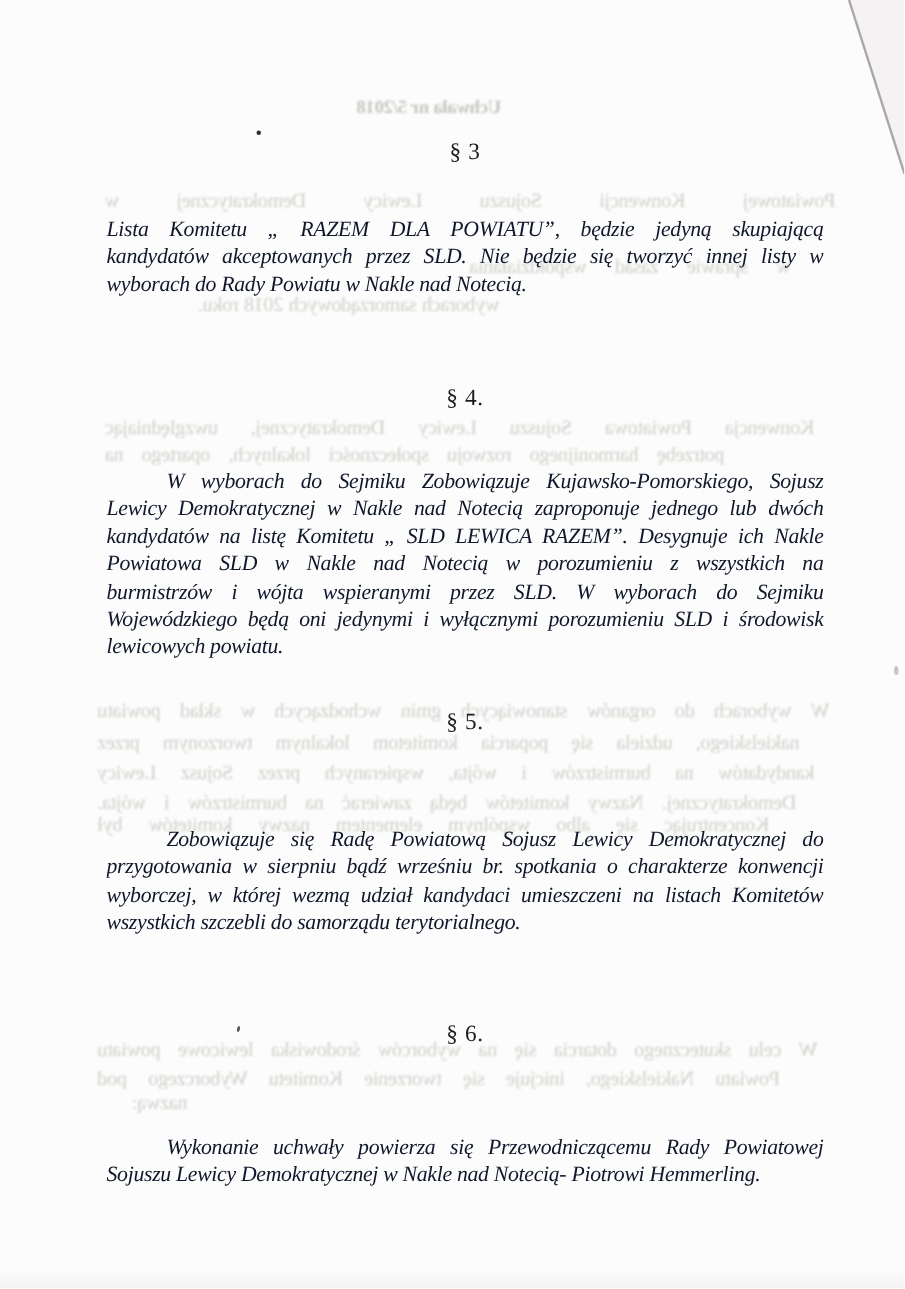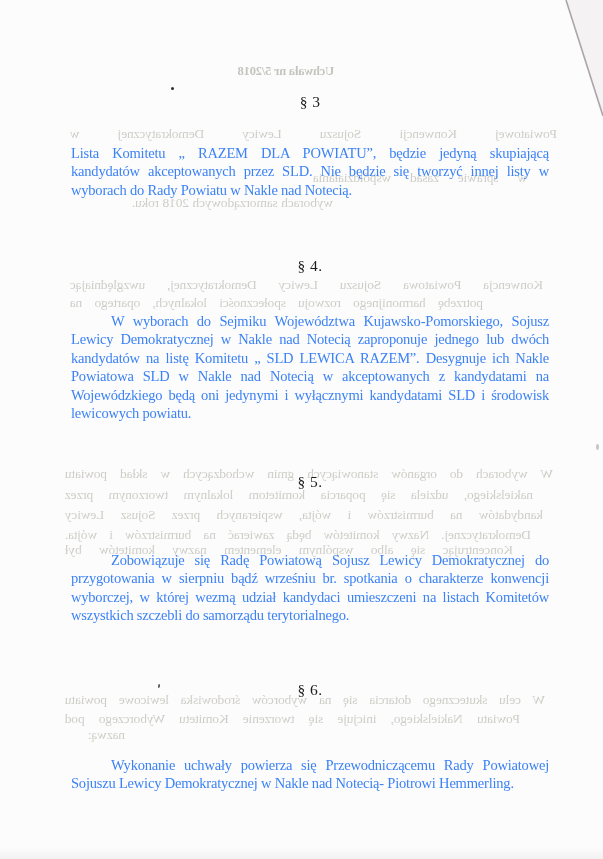--- a/index.html
+++ b/index.html
@@ -12,21 +12,22 @@
   
   .sec-heading{
     position:absolute;left:71px;width:478px;
     font-size:15.5px;text-align:center;color:#1b1b1b;
     letter-spacing:0.4px;
   }
   #h3{top:93px}#h4{top:257px}#h5{top:473px}#h6{top:681px}
   .para{
     position:absolute;left:71px;width:478px;
     font-size:14.5px;line-height:18.4px;letter-spacing:-0.2px;
-    color:#3b82f6;
+    color:#0f172a;
+    font-style:italic;
   }
   #p1{top:144px}#p2{top:312px}#p3{top:551px}#p4{top:756px}
   .para .line{
     height:18.4px;overflow:hidden;
     text-align:justify;text-align-last:justify;
   }
   .para .line.last{text-align-last:left;}
   .para.indent .line:first-child{text-indent:40px;}
   
   .ghost{
@@ -87,25 +88,26 @@
 
   <div class="sec-heading" id="h3">§ 3</div>
   <div class="para" id="p1">
       <div class="line">Lista Komitetu „ RAZEM DLA POWIATU”, będzie jedyną skupiającą</div>
       <div class="line">kandydatów akceptowanych przez SLD. Nie będzie się tworzyć innej listy w</div>
       <div class="line last">wyborach do Rady Powiatu w Nakle nad Notecią.</div>
     </div>
 
   <div class="sec-heading" id="h4">§ 4.</div>
   <div class="para indent" id="p2">
-      <div class="line">W wyborach do Sejmiku Województwa Kujawsko-Pomorskiego, Sojusz</div>
+      <div class="line">W wyborach do Sejmiku Zobowiązuje Kujawsko-Pomorskiego, Sojusz</div>
       <div class="line">Lewicy Demokratycznej w Nakle nad Notecią zaproponuje jednego lub dwóch</div>
       <div class="line">kandydatów na listę Komitetu „ SLD LEWICA RAZEM”. Desygnuje ich Nakle</div>
-      <div class="line">Powiatowa SLD w Nakle nad Notecią w akceptowanych z kandydatami na</div>
-      <div class="line">Wojewódzkiego będą oni jedynymi i wyłącznymi kandydatami SLD i środowisk</div>
+      <div class="line">Powiatowa SLD w Nakle nad Notecią w porozumieniu z wszystkich na</div>
+      <div class="line">burmistrzów i wójta wspieranymi przez SLD. W wyborach do Sejmiku</div>
+      <div class="line">Wojewódzkiego będą oni jedynymi i wyłącznymi porozumieniu SLD i środowisk</div>
       <div class="line last">lewicowych powiatu.</div>
     </div>
 
   <div class="sec-heading" id="h5">§ 5.</div>
   <div class="para indent" id="p3">
       <div class="line">Zobowiązuje się Radę Powiatową Sojusz Lewicy Demokratycznej do</div>
       <div class="line">przygotowania w sierpniu bądź wrześniu br. spotkania o charakterze konwencji</div>
       <div class="line">wyborczej, w której wezmą udział kandydaci umieszczeni na listach Komitetów</div>
       <div class="line last">wszystkich szczebli do samorządu terytorialnego.</div>
     </div>

